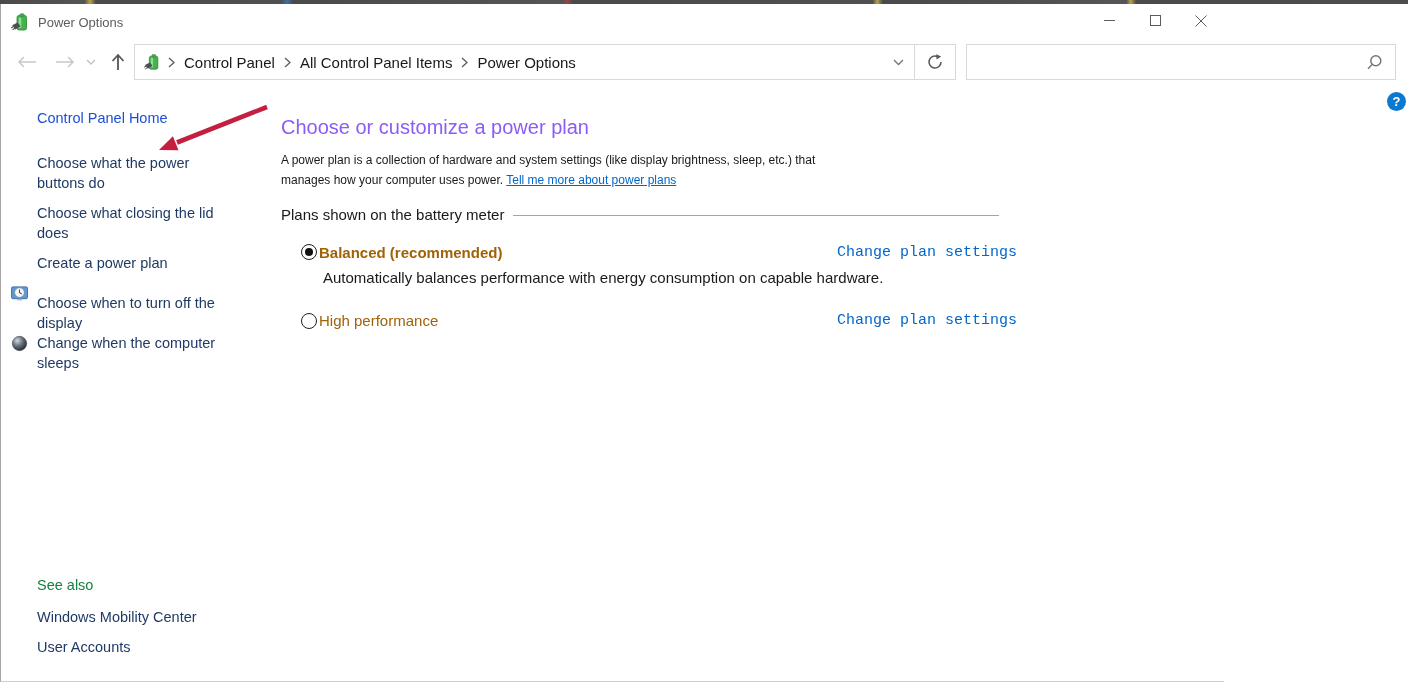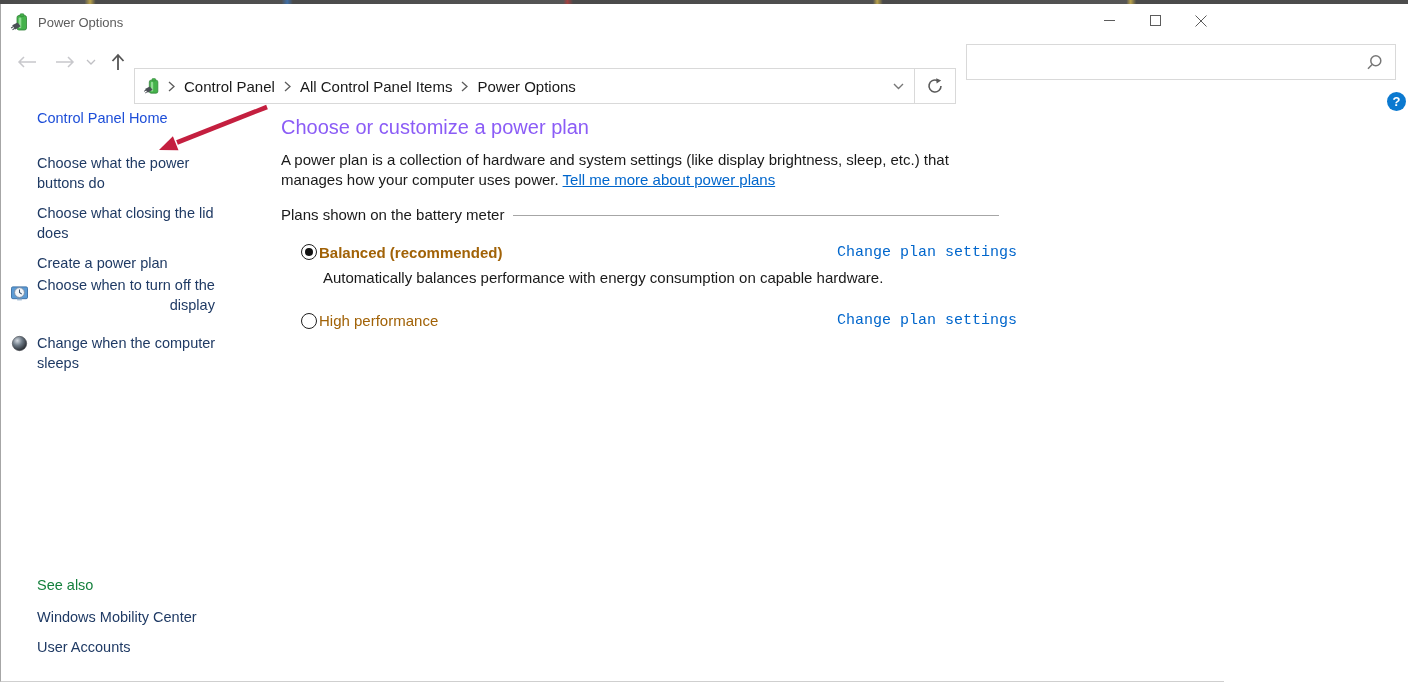--- a/index.html
+++ b/index.html
@@ -20,41 +20,41 @@
   .win-btn svg { display:block; }
 
   
   .toolbar { position:absolute; top:36px; left:0; right:0; height:44px; }
   .nav-btn { position:absolute; top:6px; height:32px; display:flex; align-items:center; justify-content:center; }
   .nav-back { left:11px; width:30px; }
   .nav-fwd { left:49px; width:30px; }
   .nav-hist { left:83px; width:14px; }
   .nav-up { left:102px; width:30px; }
 
-  .addressbar { position:absolute; left:133px; top:4px; width:822px; height:36px; border:1px solid #d9d9d9; background:#fff; display:flex; align-items:center;margin-top:24px; }
+  .addressbar { position:absolute; left:133px; top:4px; width:822px; height:36px; border:1px solid #d9d9d9; background:#fff; display:flex; align-items:center; }
   .crumb-icon { margin-left:8px; width:18px; height:18px; flex:0 0 auto; }
   .crumb-sep { margin:0 7px; flex:0 0 auto; display:flex; align-items:center; }
   .crumb { font-size:15px; color:#191919; white-space:nowrap; padding:0 2px; cursor:pointer; }
   .addr-spacer { flex:1; }
   .addr-drop { width:32px; height:34px; display:flex; align-items:center; justify-content:center; cursor:pointer; }
   .addr-divider { width:1px; height:34px; background:#d9d9d9; }
   .refresh-btn { width:40px; height:34px; display:flex; align-items:center; justify-content:center; cursor:pointer; }
 
   .searchbox { position:absolute; left:965px; top:4px; width:430px; height:36px; border:1px solid #d9d9d9; background:#fff; display:flex; align-items:center; }
   .searchbox input { flex:1; border:none; outline:none; height:30px; margin-left:8px; font-size:14px; font-family:"Liberation Sans",sans-serif; }
   .search-icon { margin-right:12px; flex:0 0 auto; }
 
   
   .side-item { position:absolute; left:36px; font-size:14.5px; line-height:20px; color:#1f3a64; white-space:pre-line; max-width:215px; cursor:pointer; }
   .side-icon { position:absolute; left:10px; width:17px; height:17px; }
   .see-also-header { position:absolute; left:36px; font-size:14.5px; color:#15803d; }
 
   
   .main-heading { position:absolute; left:280px; top:112px; font-size:20px; color:#8b5cf6; }
-  .intro { position:absolute; left:280px; top:146px; width:690px; font-size:15px; line-height:20px; color:#191919; }
+  .intro { position:absolute; left:280px; top:146px; width:690px; font-size:12px; line-height:20px; color:#191919; }
   .intro .intro-text { white-space:pre-line; }
   a.inline-link { color:#0066cc; text-decoration:underline; cursor:pointer; }
   .section-row { position:absolute; left:280px; top:202px; width:718px; display:flex; align-items:center; }
   .section-label { font-size:15px; color:#191919; white-space:nowrap; }
   .section-rule { flex:1; height:1px; background:#a6a6a6; margin-left:9px; margin-top:2px; }
 
   .radio { position:absolute; width:16px; height:16px; border:1px solid #1f1f1f; border-radius:50%; background:#fff; display:flex; align-items:center; justify-content:center; cursor:pointer; }
   .radio.checked::after { content:""; width:8px; height:8px; border-radius:50%; background:#111; }
   .plan-name { position:absolute; left:318px; font-size:15px; color:#a16207; cursor:pointer; }
   .plan-name.bold { font-weight:bold; }
@@ -178,21 +178,21 @@
   <div class="side-item" style="top:149px;">Choose what the power
 buttons do</div>
   <div class="side-item" style="top:249px;">Create a power plan</div>
 
   <svg class="side-icon" style="top:281px;" viewBox="0 0 18 18">
     <rect x="0.5" y="2" width="17" height="12.5" rx="1.5" fill="#5b9bd5" stroke="#3a6ea5"></rect>
     <rect x="6.5" y="14.5" width="5" height="1.8" fill="#9db8d2"></rect>
     <circle cx="9" cy="8" r="5.2" fill="#f2f6fa" stroke="#7a8aa0"></circle>
     <path d="M9 4.8 V8 L11.4 9.6" stroke="#35506e" stroke-width="1.1" fill="none"></path>
   </svg>
-  <div class="side-item" style="top:271px;text-align:right;">Choose when to turn off the
+  <div class="side-item" style="top:289px;">Choose when to turn off the
 display</div>
 
   <svg class="side-icon" style="top:331px;" viewBox="0 0 18 18">
     <defs>
       <radialGradient id="sleepGrad" cx="35%" cy="30%" r="75%">
         <stop offset="0%" stop-color="#d4dae1"></stop>
         <stop offset="45%" stop-color="#6e7a86"></stop>
         <stop offset="100%" stop-color="#23262b"></stop>
       </radialGradient>
     </defs>

